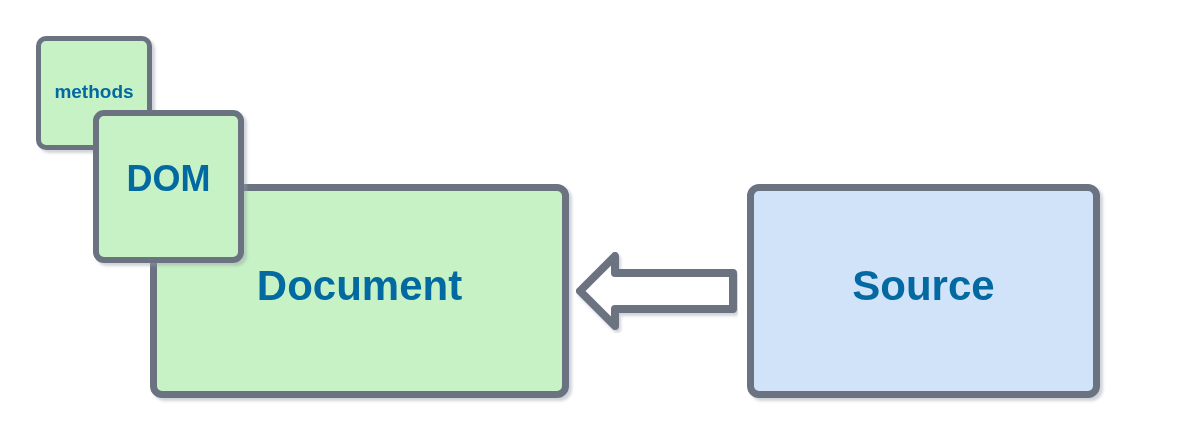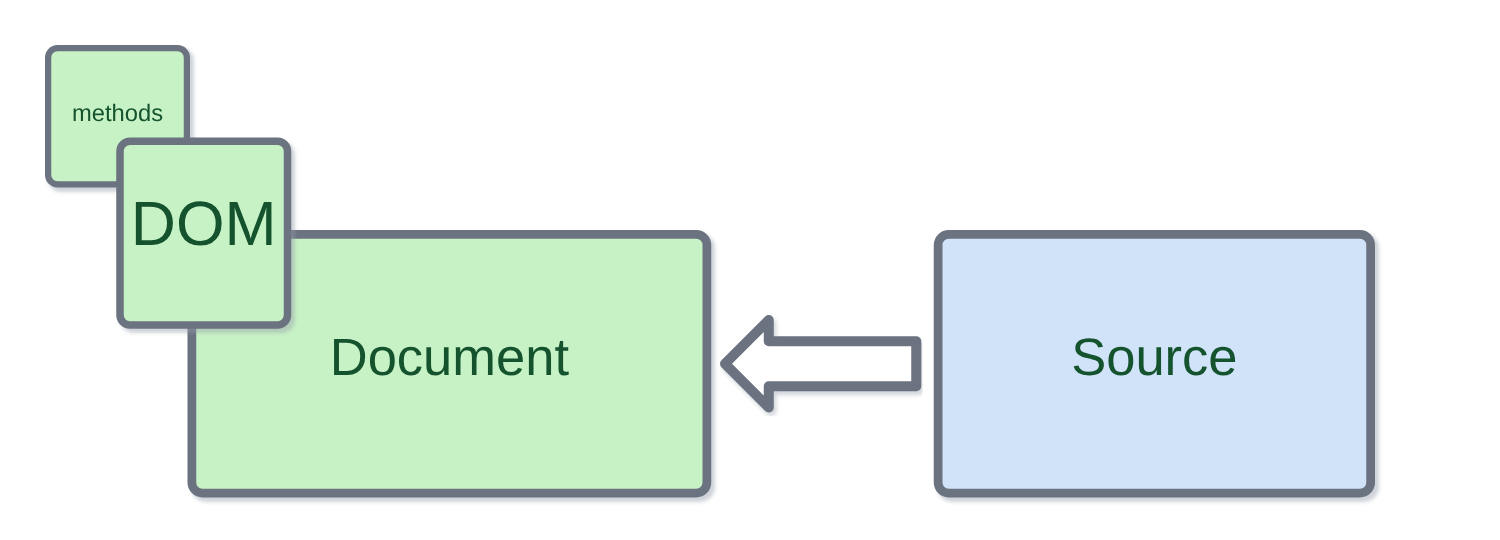--- a/index.html
+++ b/index.html
@@ -13,38 +13,38 @@
   }
   .node {
     position: absolute;
     box-sizing: border-box;
     border: 7px solid #6b7280;
     border-radius: 12px;
     background: #c7f2c5;
     display: flex;
     align-items: center;
     justify-content: center;
-    color: #14532d;
-    font-weight: normal;
+    color: #0369a1;
+    font-weight: bold;
     box-shadow: 3px 3px 3px rgba(150,160,172,0.45);
   }
   .node .label { transform: translateY(-5px); }
 
   .node-methods {
     left: 36px; top: 36px; width: 116px; height: 114px;
     border-width: 5px; border-radius: 10px;
     font-size: 19px;
     z-index: 1;
   }
   .node-methods .label { transform: translateY(-1px); }
 
   .node-dom {
-    left: 93px; top: 110px; width: 140px; height: 153px;
+    left: 93px; top: 110px; width: 151px; height: 153px;
     border-width: 6px; border-radius: 11px;
-    font-size: 50px;
+    font-size: 36px;
     z-index: 3;
   }
   .node-dom .label { transform: translateY(-8px); }
 
   .node-document {
     left: 150px; top: 184px; width: 419px; height: 214px;
     font-size: 42px;
     z-index: 2;
   }
 

